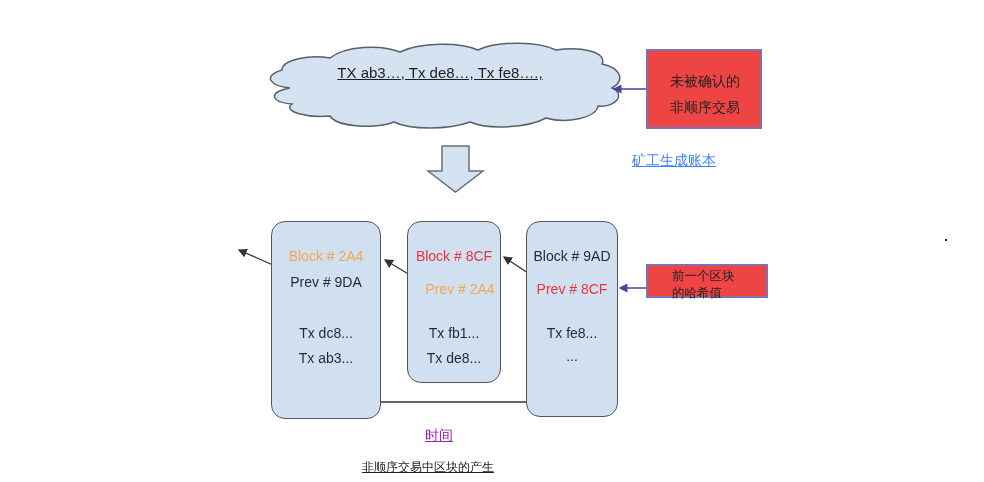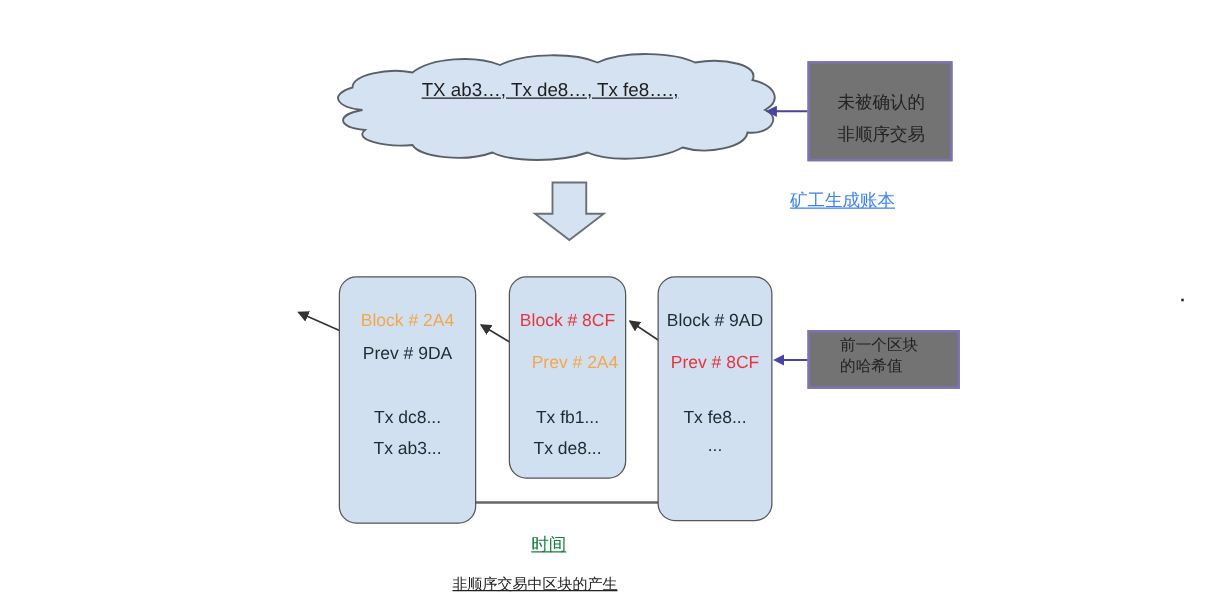--- a/index.html
+++ b/index.html
@@ -2,35 +2,35 @@
 <html><head>
 <meta charset="utf-8">
 <style>
   html, body { margin: 0; padding: 0; background: #ffffff; }
   body { width: 984px; height: 482px; position: relative; overflow: hidden;
          font-family: "Liberation Sans", "DejaVu Sans", sans-serif; color: #222; }
   .abs { position: absolute; text-decoration: underline; }
   svg.overlay { position: absolute; left: 0; top: 0; }
   .cloud-text { left: 270px; top: 62px; width: 340px; text-align: center;
                 font-size: 15px; line-height: 21px; color: #1e1e1e; }
-  .note-box { border: 2px solid #7b73b6; background: #737373; box-sizing: border-box; }
+  .note-box { border: 2px solid #7b73b6; background: #ef4444; box-sizing: border-box; }
   .note1 { left: 646px; top: 49px; width: 116px; height: 80px; }
   .note1 .t { position: absolute; left: 22px; top: 17px; font-size: 14px; line-height: 26px; color: #222; }
-  .note2 { left: 646px; top: 264px; width: 122px; height: 47px; }
+  .note2 { left: 646px; top: 264px; width: 122px; height: 34px; }
   .note2 .t { position: absolute; left: 24px; top: 2px; font-size: 12.5px; line-height: 17px; color: #222; }
   .miner-label { left: 632px; top: 152px; font-size: 14px; color: #3b82f6; }
   .block { background: #d0e0f0; border: 1.5px solid #555; border-radius: 14px; box-sizing: border-box; }
   .b1 { left: 271px; top: 221px; width: 110px; height: 198px; }
   .b2 { left: 407px; top: 221px; width: 94px; height: 162px; }
   .b3 { left: 526px; top: 221px; width: 92px; height: 196px; }
   .line { position: absolute; left: 0; width: 100%; text-align: center; font-size: 14px; white-space: nowrap; }
   .orange { color: #f2a84a; }
   .red { color: #e8343f; }
   .dark { color: #1f2a33; }
-  .time-label { left: 425px; top: 427px; font-size: 14px; color: #15803d; }
+  .time-label { left: 425px; top: 427px; font-size: 14px; color: #a21caf; }
   .caption { left: 362px; top: 459px; font-size: 12px; color: #222; }
   .dot { left: 945px; top: 239px; width: 2px; height: 2px; background: #222; }
 </style>
 </head>
 <body>
 
 <svg class="overlay" width="984" height="482">
   <defs>
     <marker id="ah" markerWidth="7" markerHeight="7" refX="6" refY="3.5" orient="auto">
       <path d="M0,0 L7,3.5 L0,7 z" fill="#333"></path>

